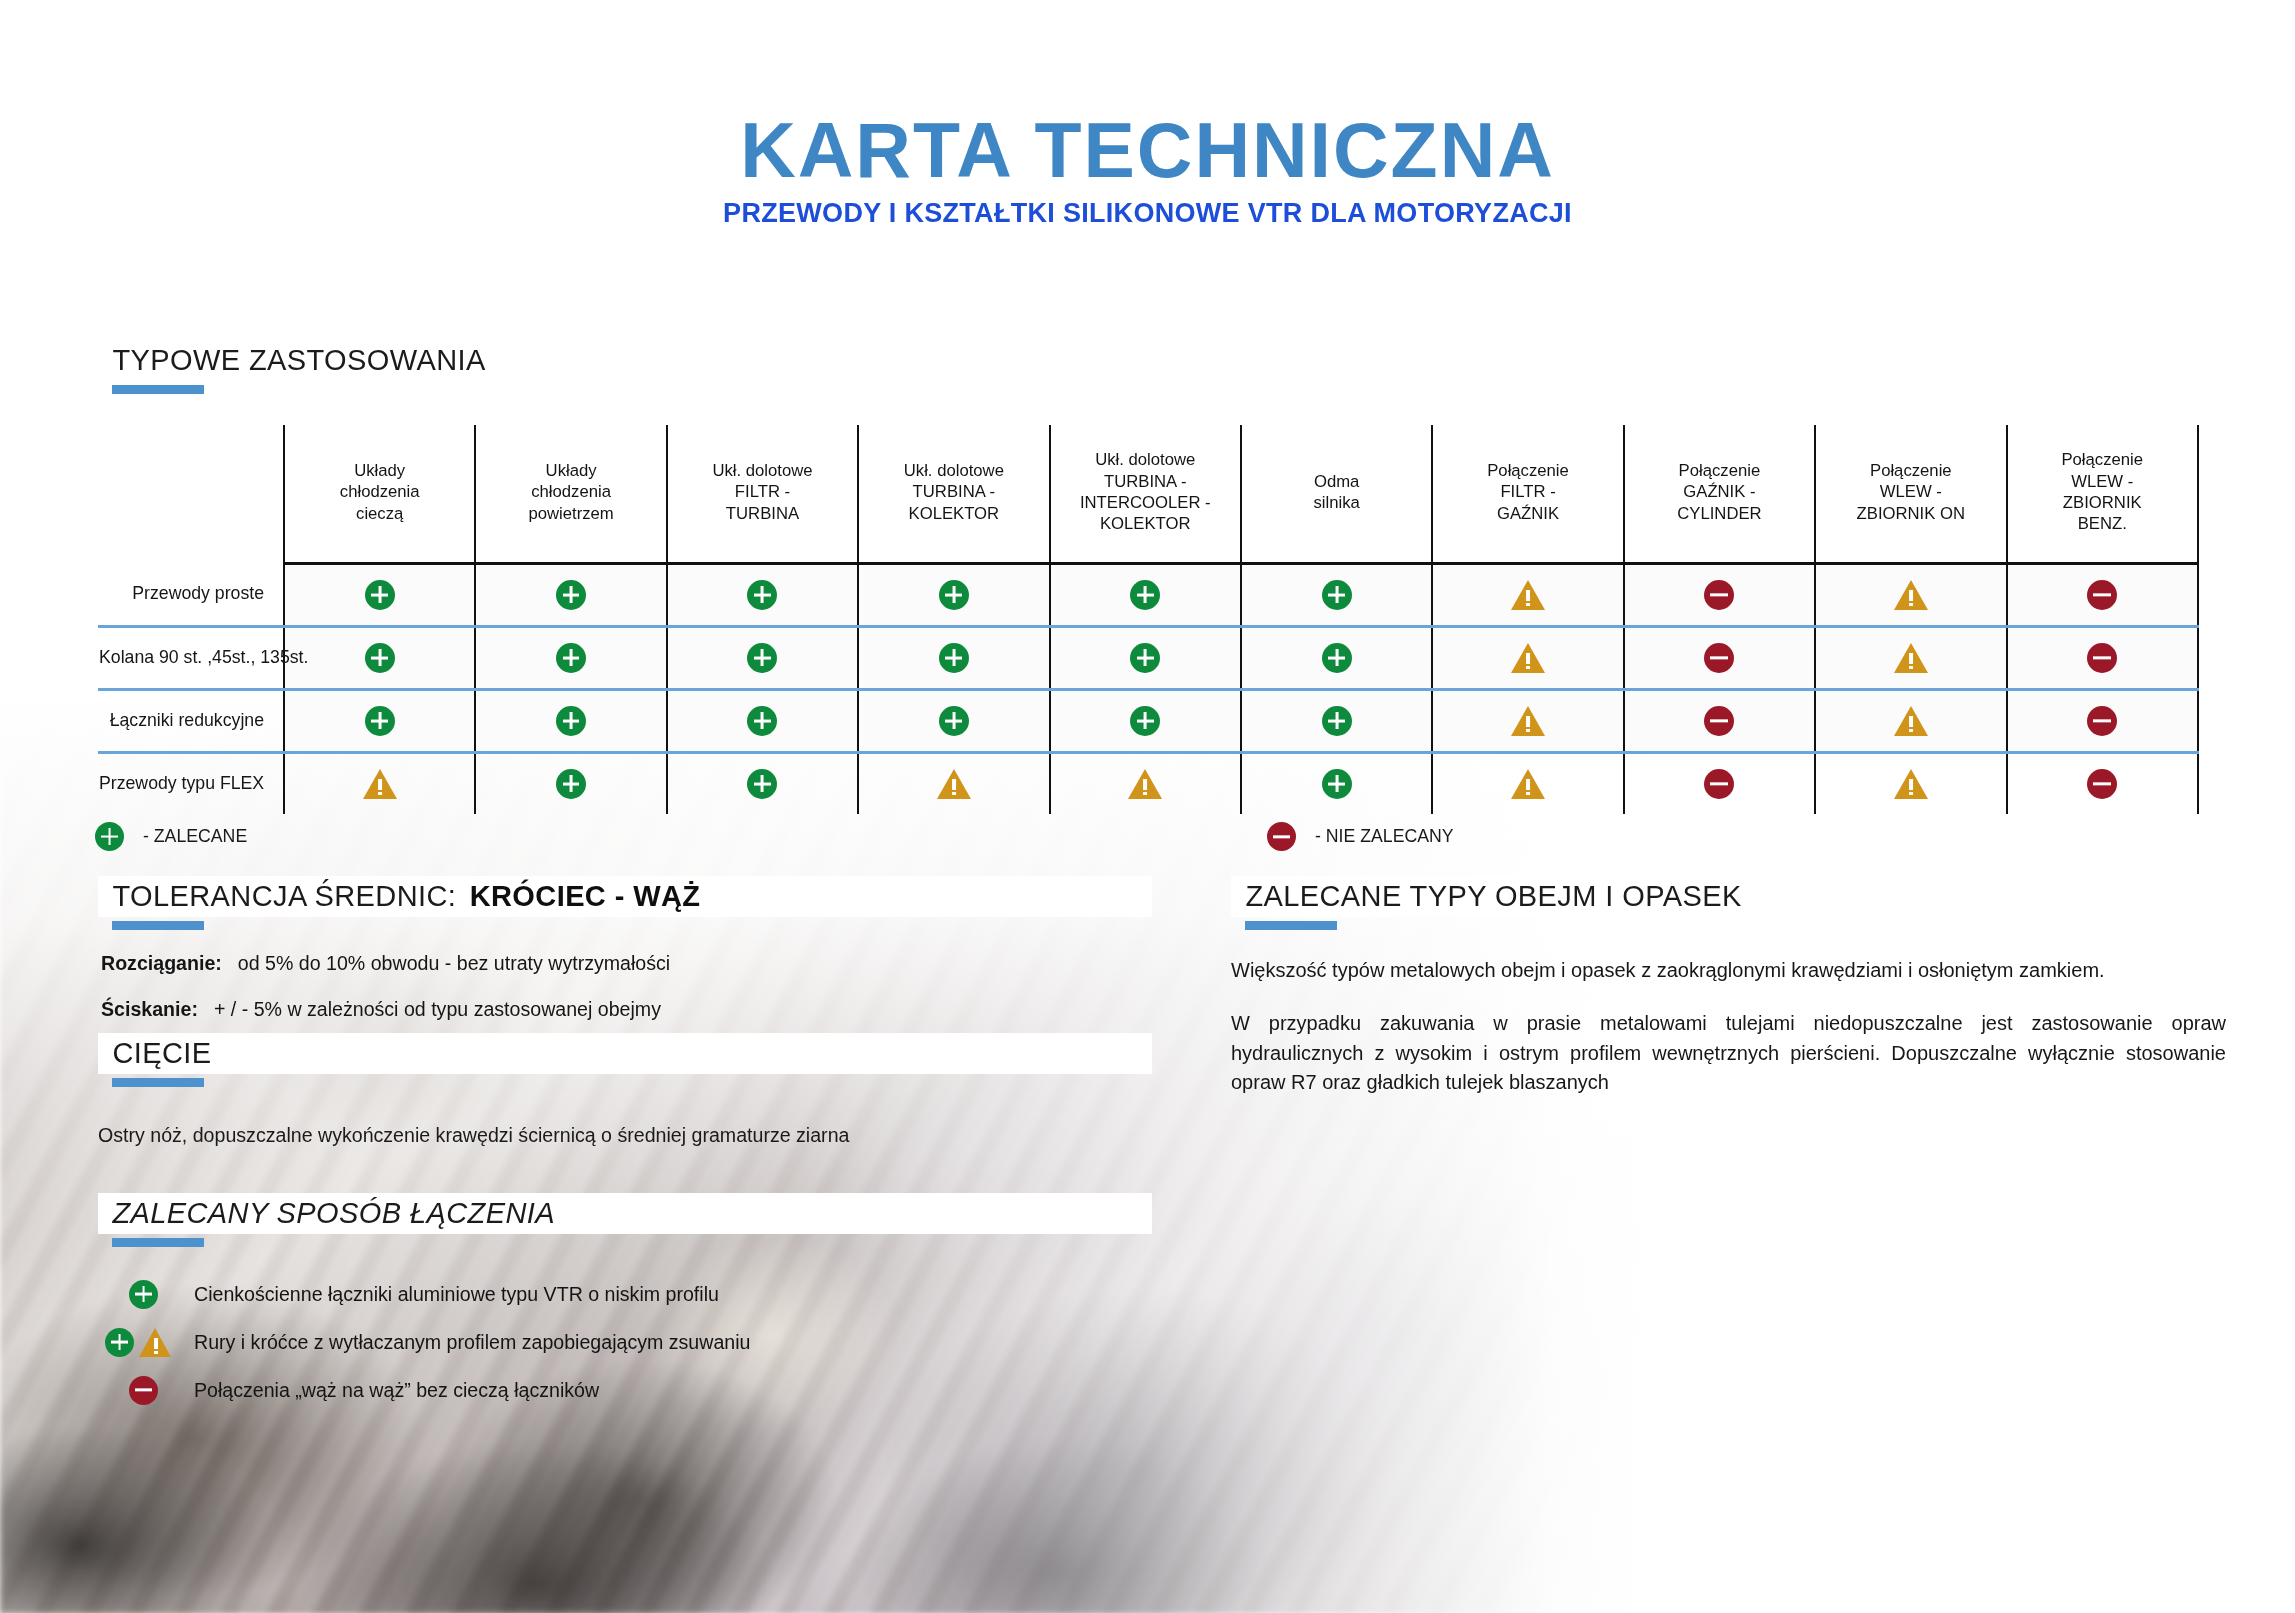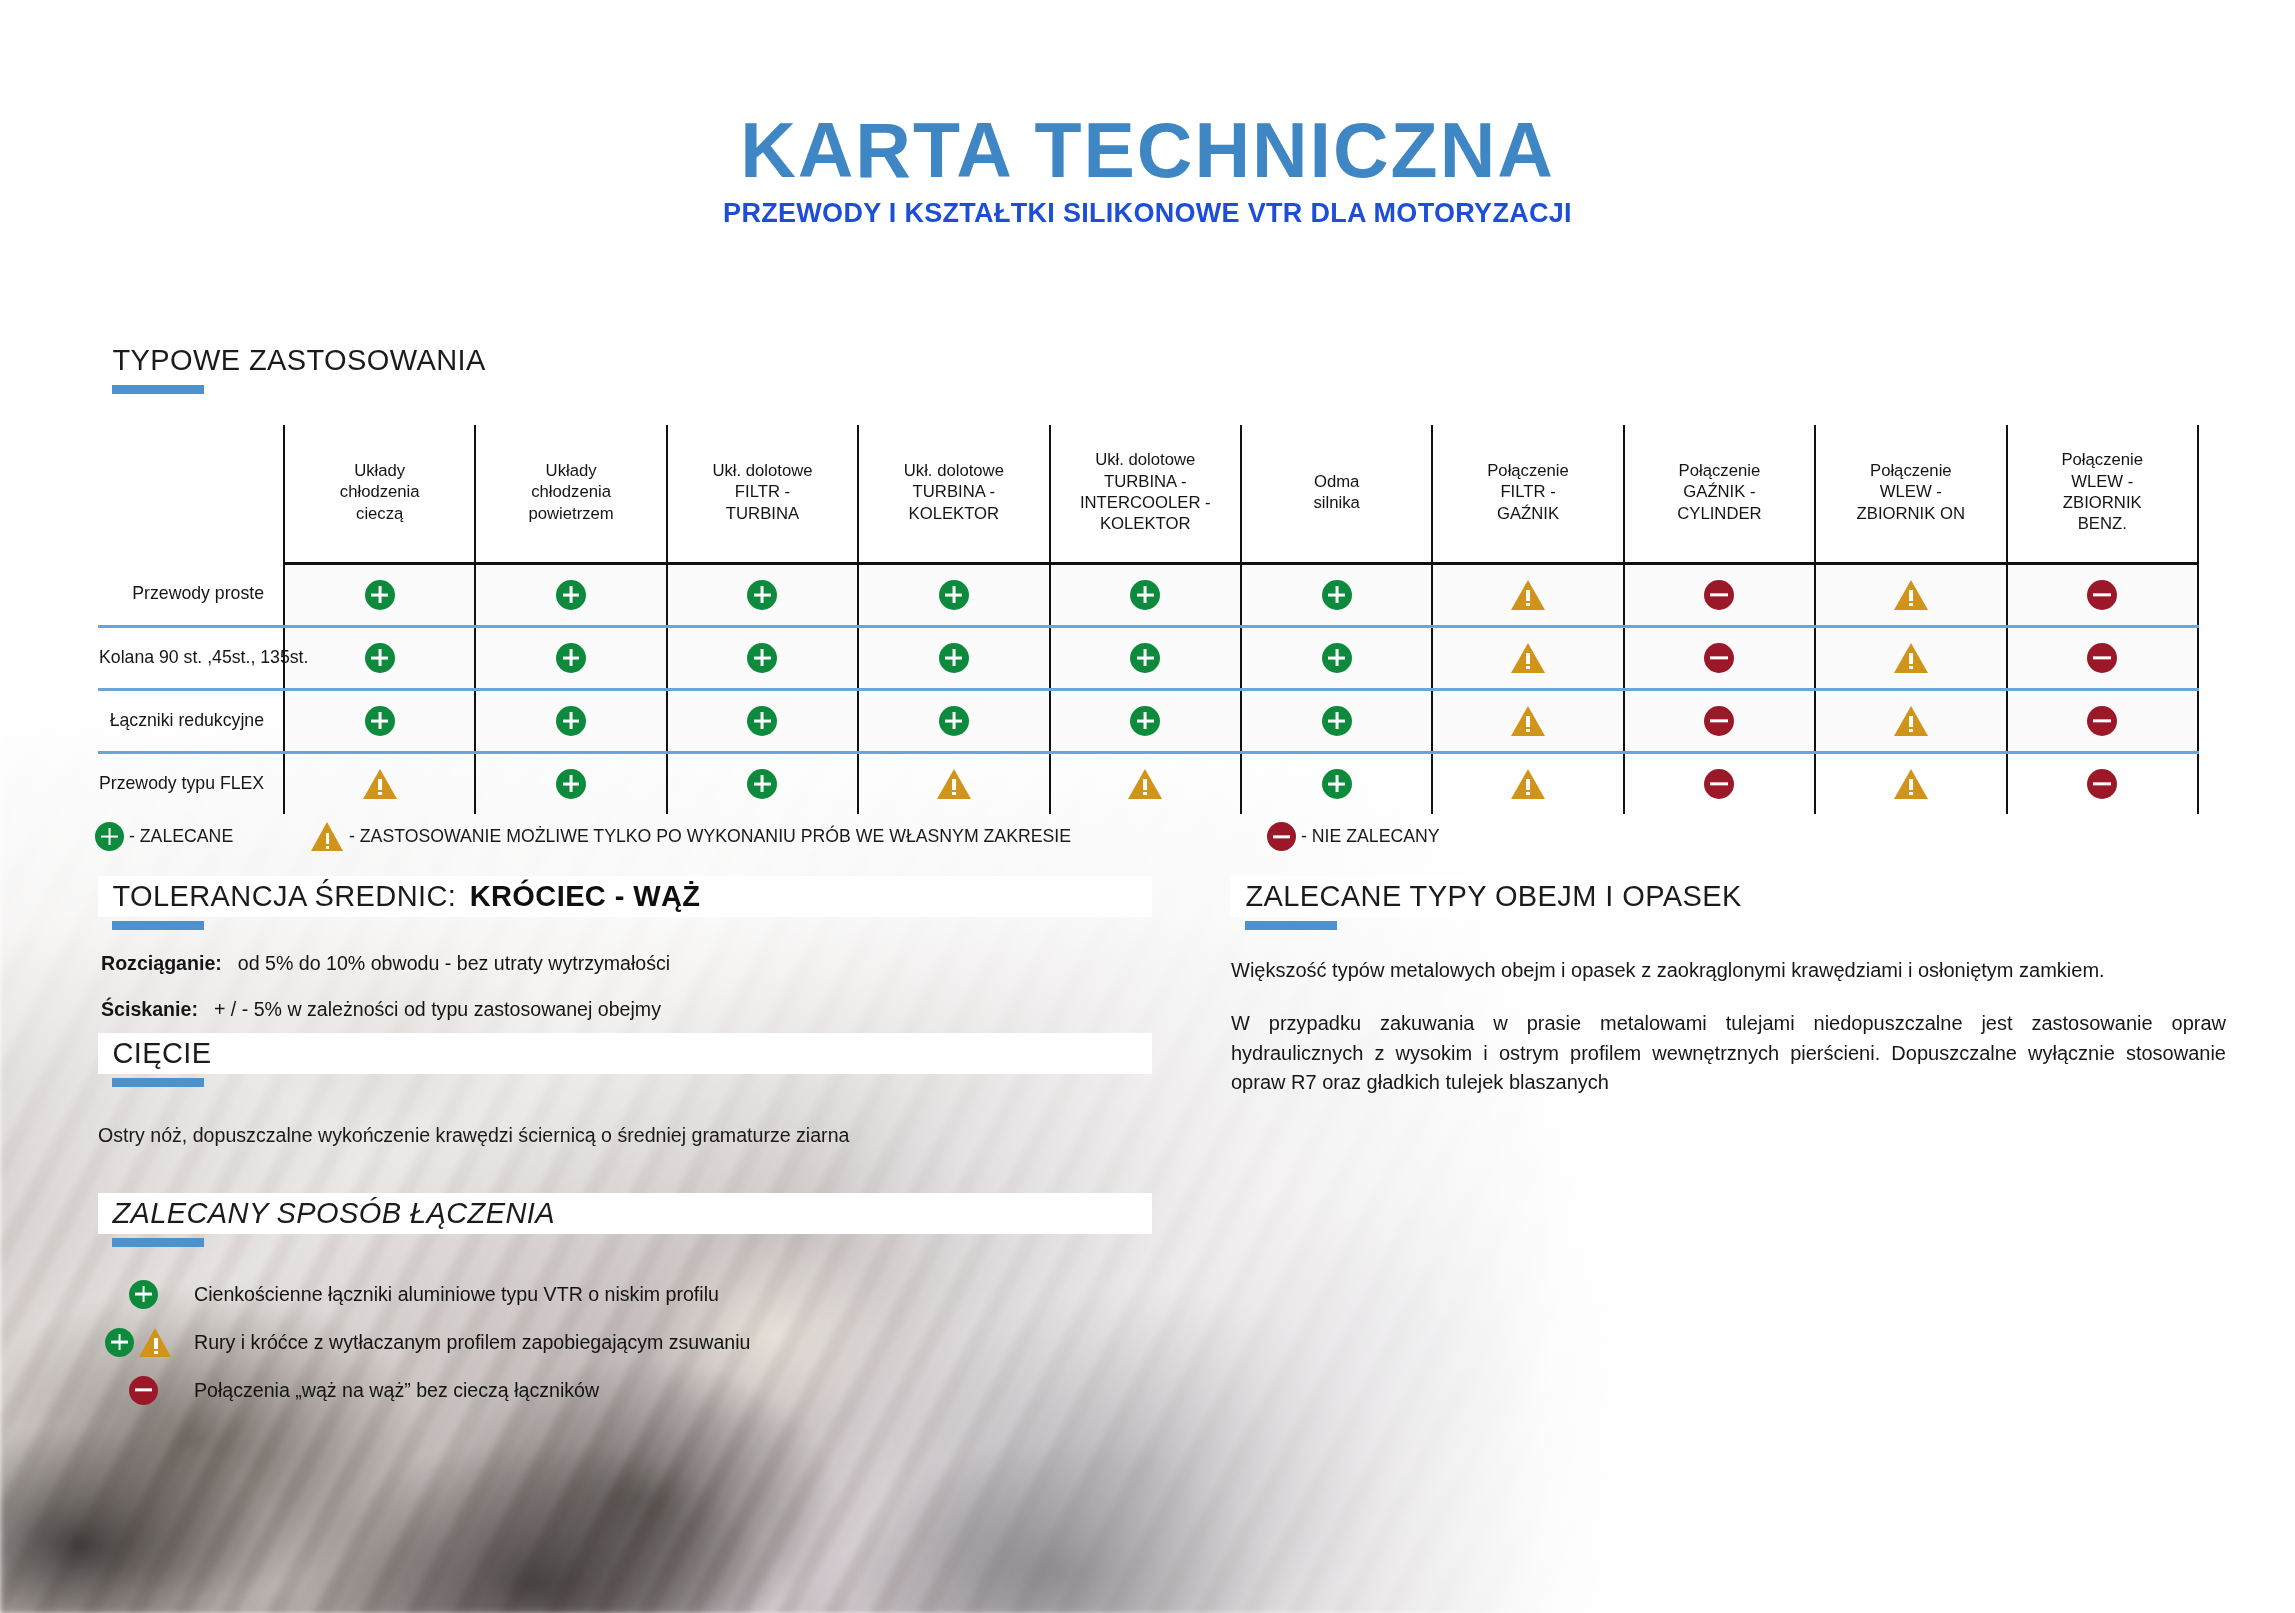--- a/index.html
+++ b/index.html
@@ -163,21 +163,21 @@
   .ic.warn .bang::after{
     content:"";position:absolute;left:0;top:13px;width:3.9px;height:3.3px;background:#fff;
   }
   
   .ic.sm.plus,.ic.sm.minus{width:29px;height:29px;}
   .ic.sm.warn{width:33px;height:29px;}
   .ic.sm.warn .tri{border-left-width:16.4px;border-right-width:16.4px;border-bottom-width:29px;}
 
   
   #legend{position:absolute;left:95px;top:817px;width:1505px;height:39px;}
-  .lg{position:absolute;display:flex;align-items:center;gap:5px;height:39px;}
+  .lg{position:absolute;display:flex;align-items:center;gap:19px;height:39px;}
   .lg .txt{font-size:17.7px;color:#191919;white-space:nowrap;}
 
   
   .bodytxt{position:absolute;font-size:19.6px;line-height:1.5;color:#1a1a1a;}
   .kv{position:absolute;font-size:19.6px;color:#151515;white-space:nowrap;}
   .kv b{font-weight:bold;}
 
   
   #bullets{position:absolute;left:105px;top:1270px;width:884px;}
   .bl{display:flex;align-items:center;height:48px;gap:12px;}
@@ -323,27 +323,20 @@
             <td class="cell"><span class="ic minus"></span></td>
           </tr>
         </tbody>
     </table>
   </div>
 
   <div id="legend">
       <div class="lg" style="left: 0px;">
         <span class="ic plus sm"></span>
         <span class="txt">- ZALECANE</span>
-      </div>
-      <div class="lg" style="left: 216px;">
-        <span class="ic warn sm">
-          <span class="tri"></span>
-          <span class="bang"></span>
-        </span>
-        <span class="txt">- ZASTOSOWANIE MOŻLIWE TYLKO PO WYKONANIU PRÓB WE WŁASNYM ZAKRESIE</span>
       </div>
       <div class="lg" style="left: 1172px;">
         <span class="ic minus sm"></span>
         <span class="txt">- NIE ZALECANY</span>
       </div>
     </div>
 
   <div class="sec" style="left:98px;top:876px;width:1054px;">
     <span class="band">
       <span class="t1">TOLERANCJA ŚREDNIC:</span>

